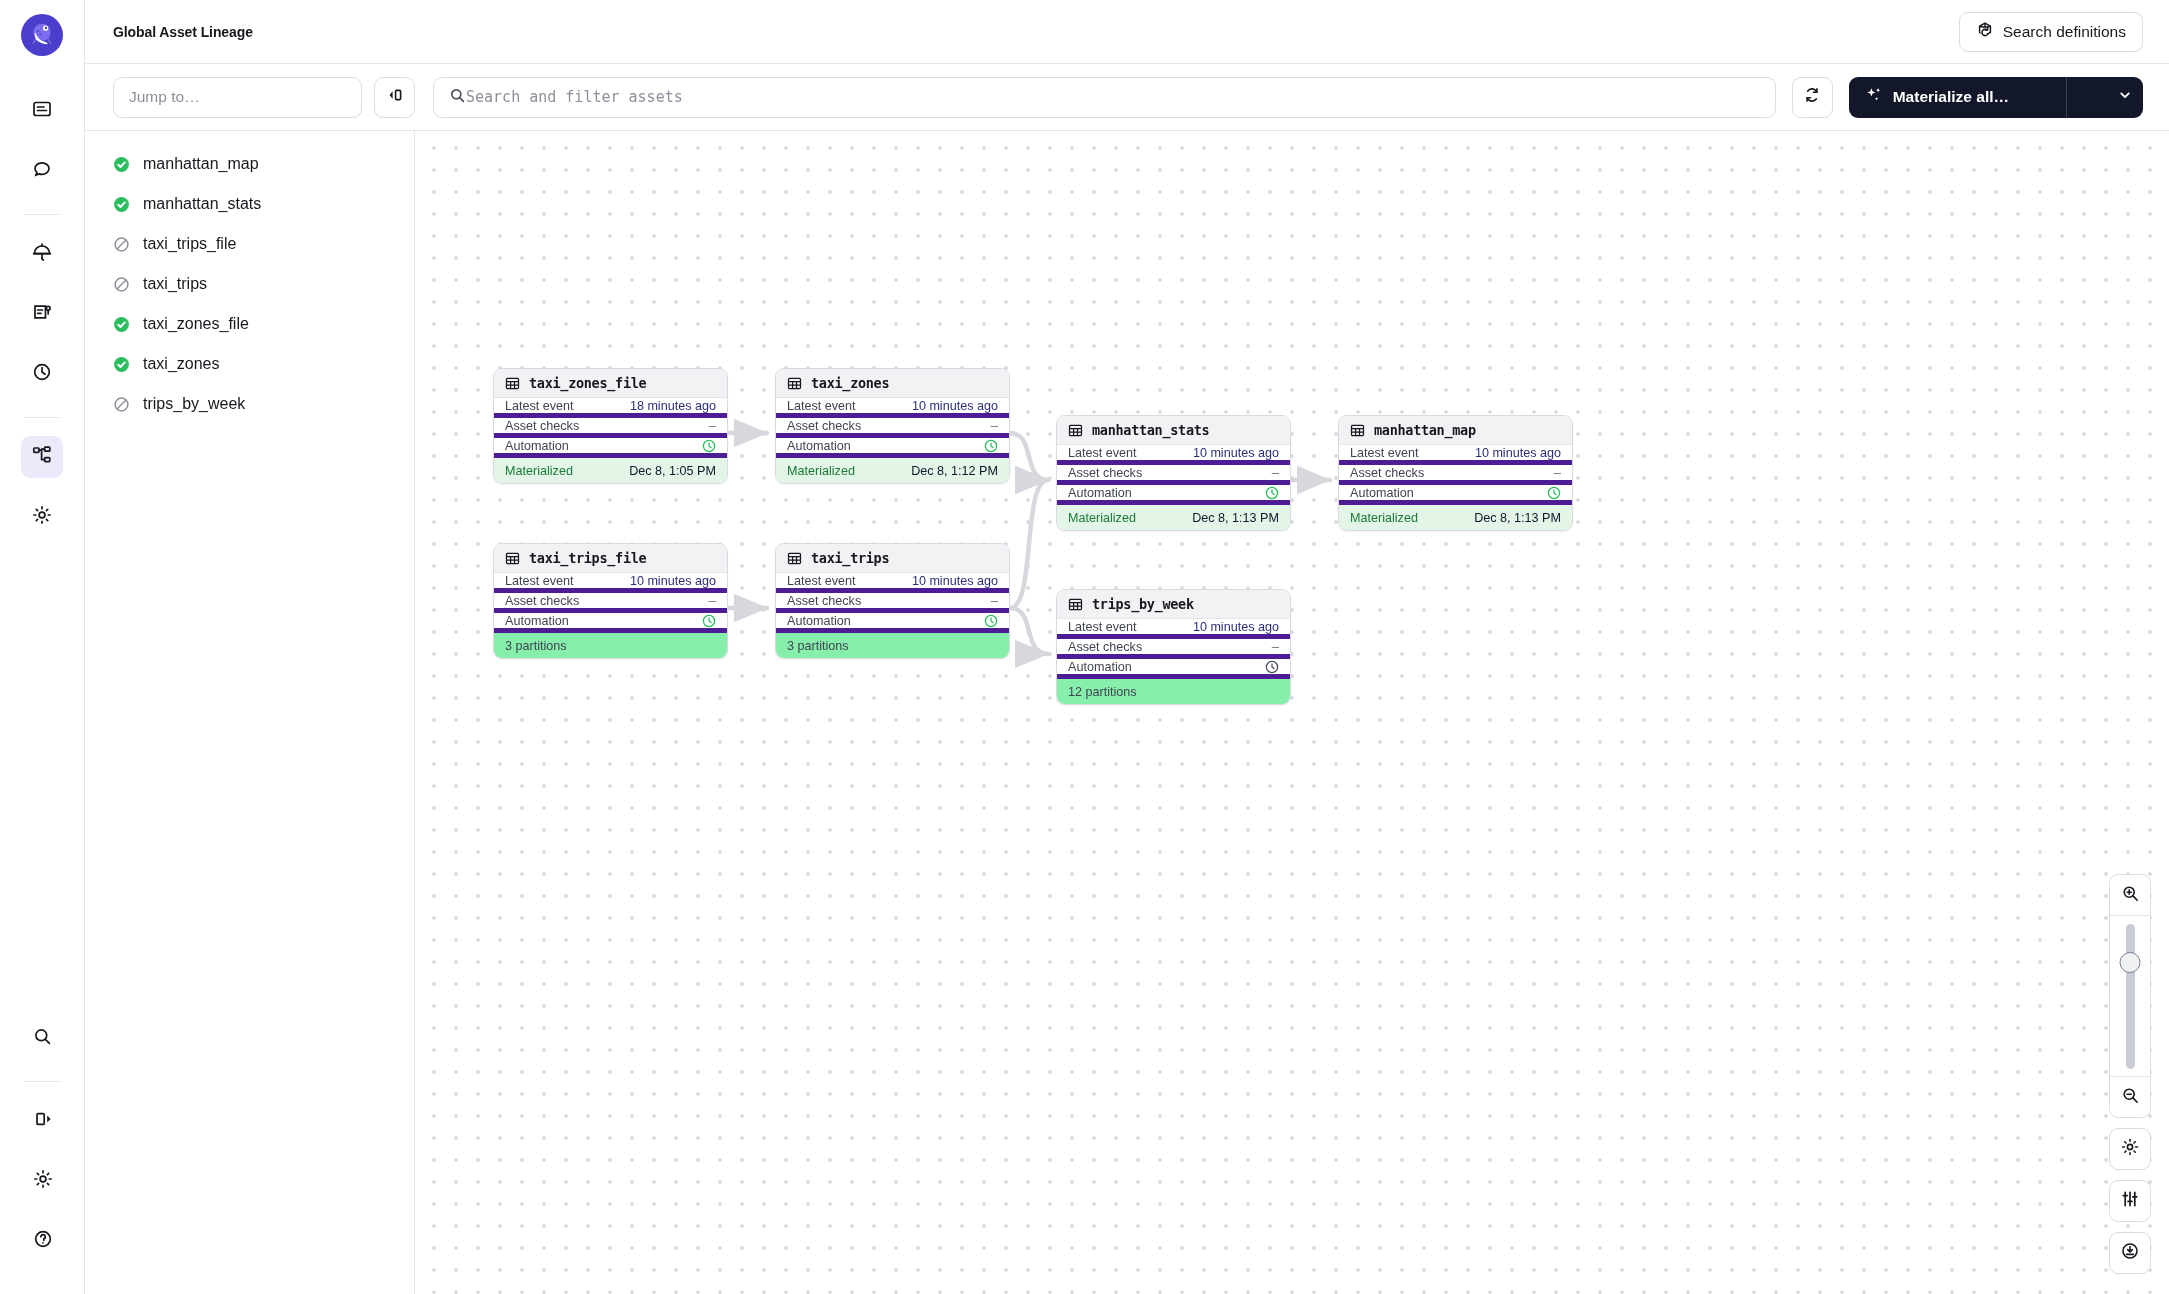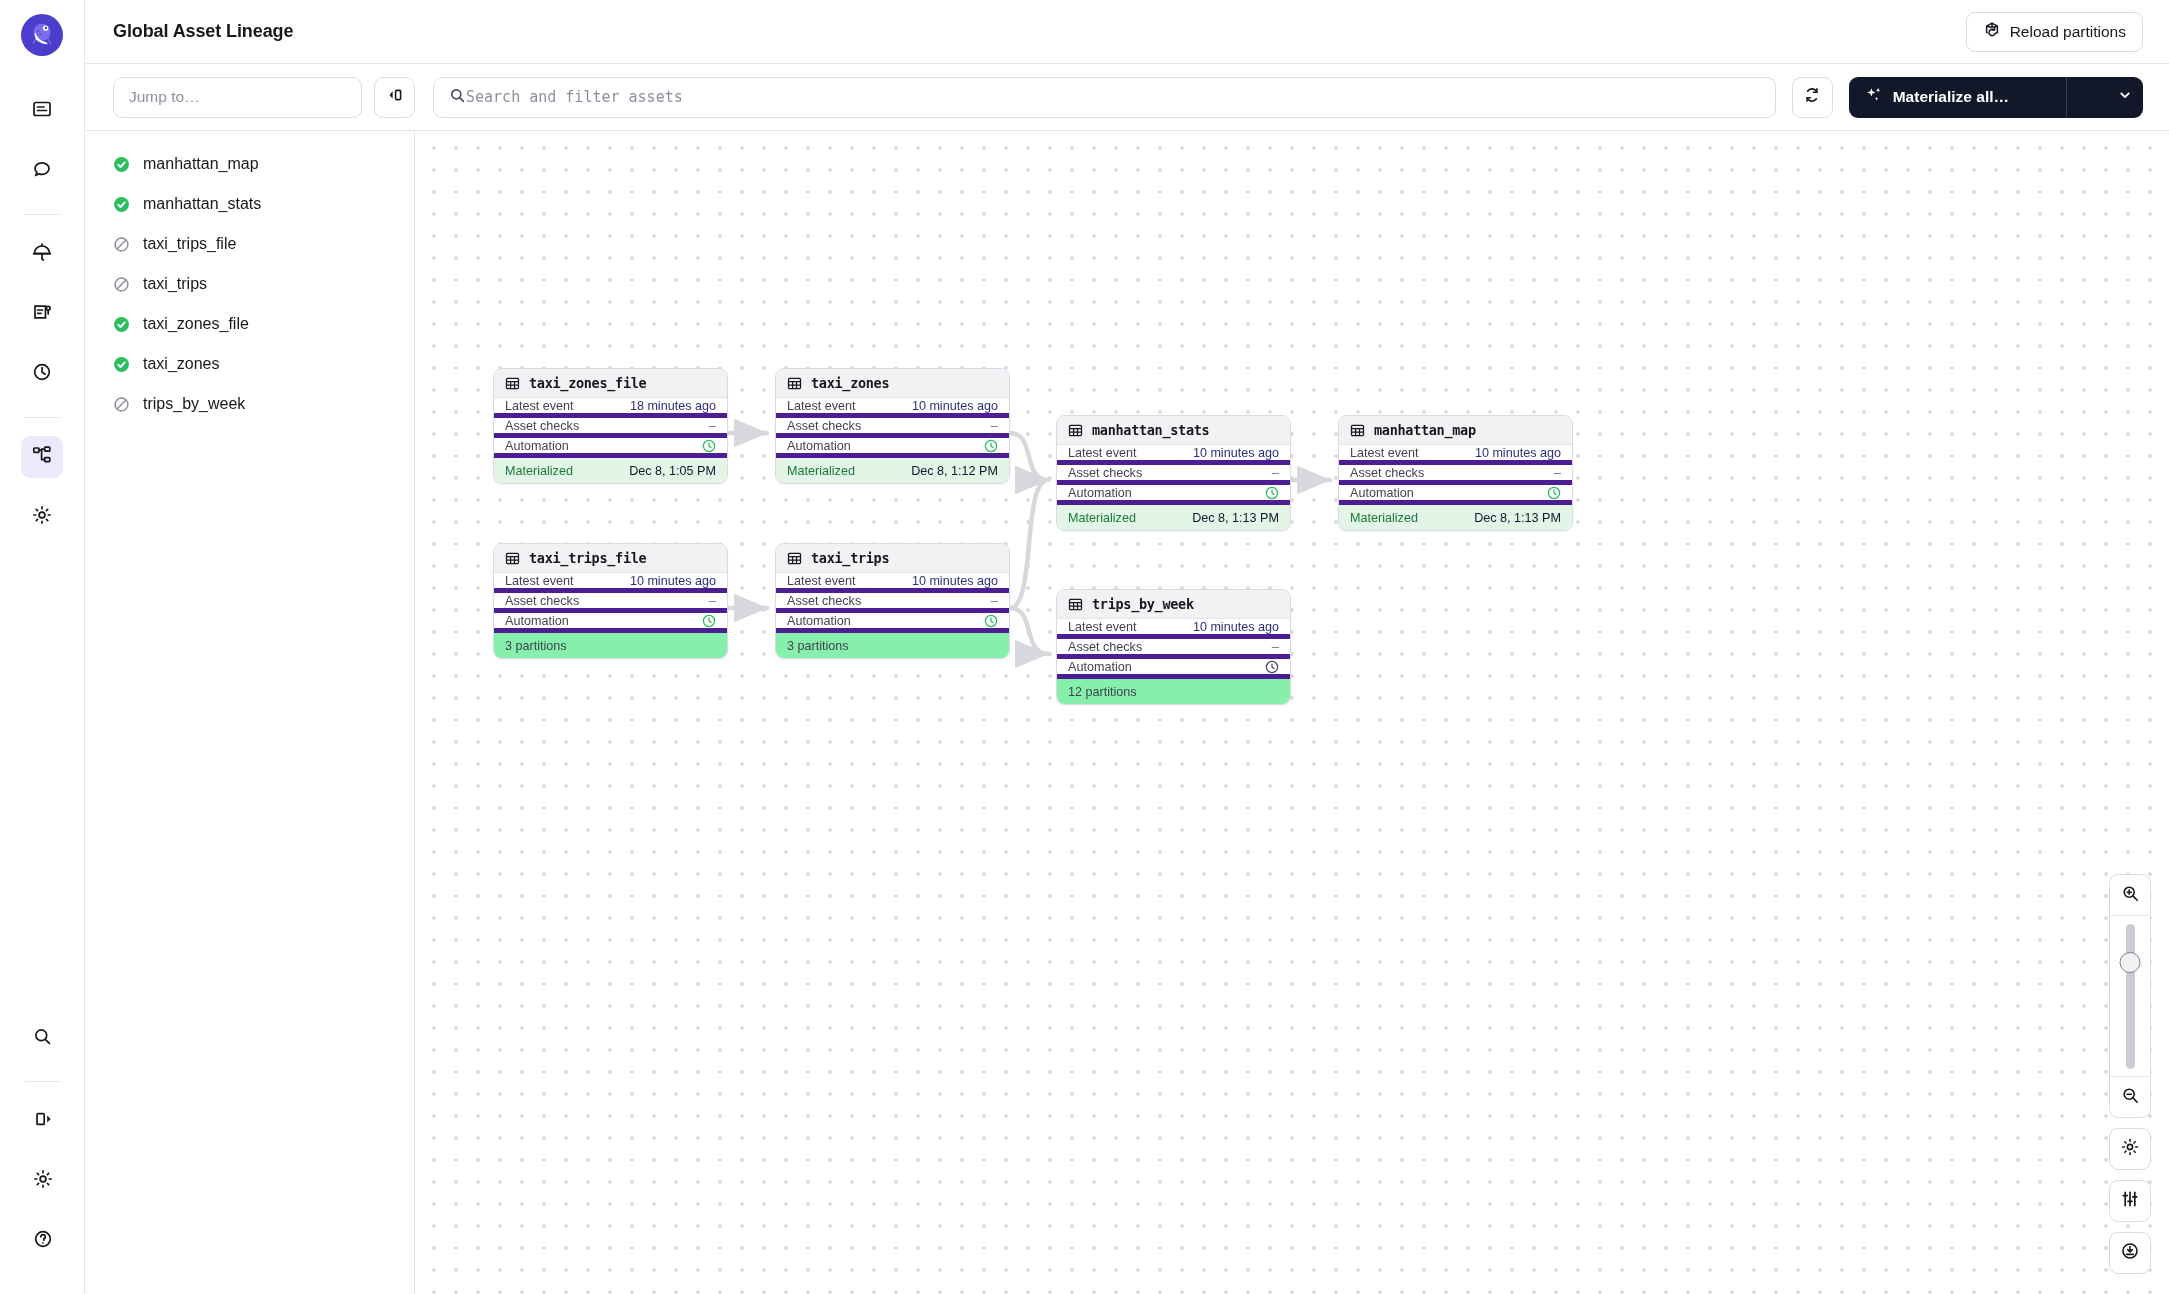--- a/index.html
+++ b/index.html
@@ -43,21 +43,21 @@
   
   .main { flex: 1; display: flex; flex-direction: column; min-width: 0; }
 
   .topbar {
     height: 64px; flex: 0 0 64px;
     border-bottom: 1px solid #e6e6ea;
     display: flex; align-items: center;
     padding: 0 26px 0 28px;
     background: #fff;
   }
-  .page-title { font-size: 18px; font-weight: 700; color: #16181d; letter-spacing: -0.1px; }
+  .page-title { font-size: 14px; font-weight: 700; color: #16181d; letter-spacing: -0.1px; }
   .spacer { flex: 1; }
   .btn-outline {
     height: 40px; border: 1px solid #d9dce2; border-radius: 9px;
     background: #fff; display: flex; align-items: center; gap: 9px;
     padding: 0 16px; font-size: 15.5px; color: #16181d; cursor: pointer;
   }
 
   .toolbar {
     height: 67px; flex: 0 0 67px;
     display: flex; align-items: center;
@@ -339,21 +339,21 @@
       <div class="btn-outline">
         <span>
           <svg width="18" height="18" viewBox="0 0 18 18" fill="none" stroke="#16181d" stroke-width="1.5">
             <path d="M9 2.1l5.4 3.1v6.2L9 14.5 3.6 11.4V5.2z" stroke-linejoin="round"></path>
             <path d="M9 2.1v4.3l5.4 -1.2M9 6.4L3.6 5.2" stroke-linejoin="round"></path>
             <path d="M11.9 13.2a3.2 3.2 0 1 1-.9-4.4" stroke="#fff" stroke-width="3"></path>
             <path d="M11.9 13.2a3.2 3.2 0 1 1-.9-4.4" stroke="#16181d" stroke-width="1.5" stroke-linecap="round"></path>
             <path d="M11.6 6.4v2.5h-2.5" stroke-linecap="round" stroke-linejoin="round"></path>
           </svg>
         </span>
-        <span>Reload partitions</span>
+        <span>Search definitions</span>
       </div>
     </div>
 
     <div class="toolbar">
       <div class="jump-wrap">
         <input class="jump-input" value="" placeholder="Jump to…" style="">
         <div class="icon-btn-sq">
           <span>
             <svg width="20" height="20" viewBox="0 0 20 20" fill="none" stroke="#16181d" stroke-width="1.6">
               <path d="M7.6 6.2L4.6 10l3 3.8z" fill="#16181d" stroke="none"></path>

